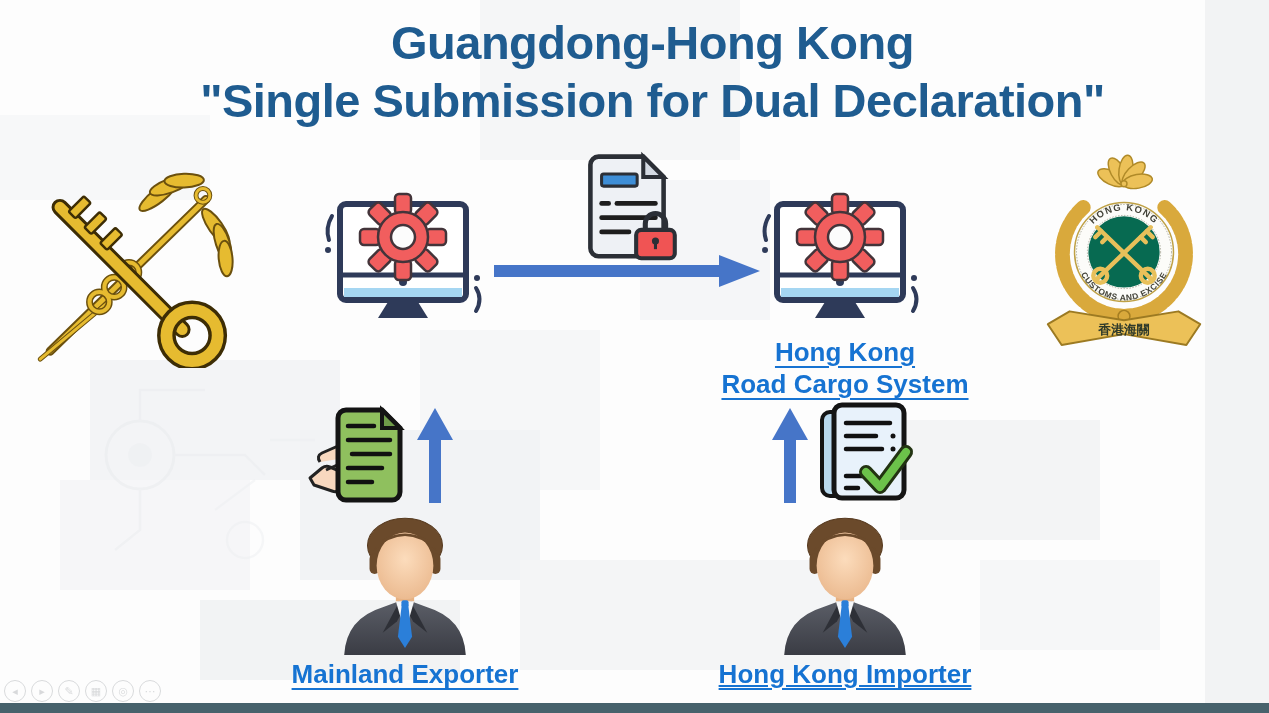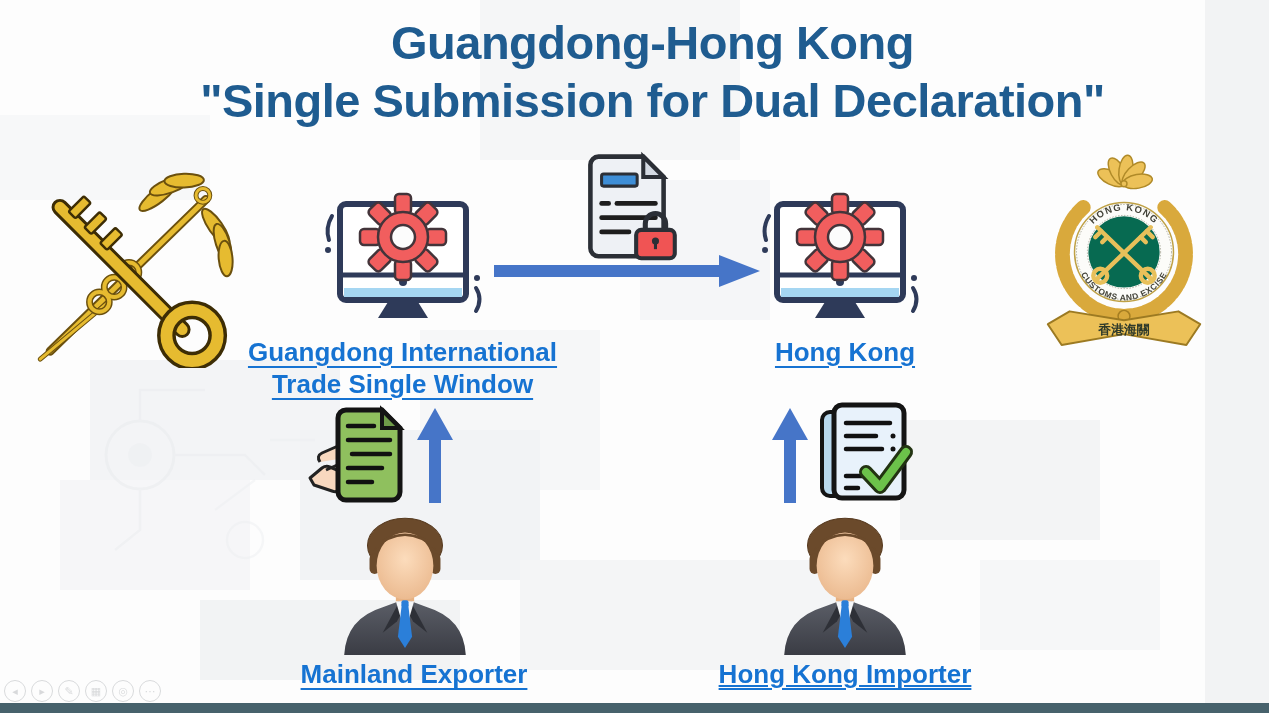--- a/index.html
+++ b/index.html
@@ -227,26 +227,23 @@
       <textPath href="#hkTopArc" startOffset="50%" text-anchor="middle">HONG KONG</textPath>
     </text>
     <text font-family="Liberation Sans, sans-serif" font-size="8.5" font-weight="bold" fill="#44443a" letter-spacing="0.6">
       <textPath href="#hkBottomArc" startOffset="50%" text-anchor="middle">CUSTOMS AND EXCISE</textPath>
     </text>
 
     <polygon points="18,176 40,163 95,172 150,163 172,176 158,197 95,186 32,197" fill="#ecc158" stroke="#9c7a22" stroke-width="2" stroke-linejoin="round"></polygon>
     <text x="95" y="186" text-anchor="middle" font-family="DejaVu Sans, sans-serif" font-size="13" font-weight="bold" fill="#2f3a2a">香港海關</text>
   </svg>
 
-  <div class="sys-label" style="left:205px;top:336px;width:395px;">
-    <div><span>Guangdong International</span></div>
-    <div><span>Trade Single Window</span></div>
-  </div>
   <div class="sys-label" style="left:655px;top:336px;width:380px;">
     <div><span>Hong Kong</span></div>
+    <div><span>Road Cargo System</span></div>
   </div>
 
   <svg class="icon-abs" style="left:306px;top:404px;" width="110" height="102" viewBox="0 0 110 102">
 
     <g fill="#f8d8bf" stroke="#222222" stroke-width="3" stroke-linejoin="round">
       <path d="M4,74 l12,-10 q4,-3 8,-1 l14,6 q5,3 2,8 l-6,8 q-3,4 -8,2 L8,81 Z"></path>
       <path d="M14,58 q-4,-6 2,-9 l16,-7 q6,-2 9,3 l4,8"></path>
       <path d="M20,66 l18,-8"></path>
     </g>
 
@@ -284,21 +281,21 @@
     <path d="M60,72 L74,87 L100,52" fill="none" stroke="#6cc24a" stroke-width="8" stroke-linecap="round" stroke-linejoin="round"></path>
   </svg>
 
   <svg class="icon-abs" style="left:322px;top:503px;" width="166" height="152">
       <use href="#sym-person"></use>
     </svg>
   <svg class="icon-abs" style="left:762px;top:503px;" width="166" height="152">
       <use href="#sym-person"></use>
     </svg>
 
-  <div class="actor-label" style="left:254px;top:658px;width:320px;">
+  <div class="actor-label" style="left:245px;top:658px;width:320px;">
     <span>Mainland Exporter</span>
   </div>
   <div class="actor-label" style="left:685px;top:658px;width:320px;text-decoration:underline;">
     <span>Hong Kong Importer</span>
   </div>
 
   <div class="presenter">
     <div class="pbtn">◂</div>
     <div class="pbtn">▸</div>
     <div class="pbtn">✎</div>

